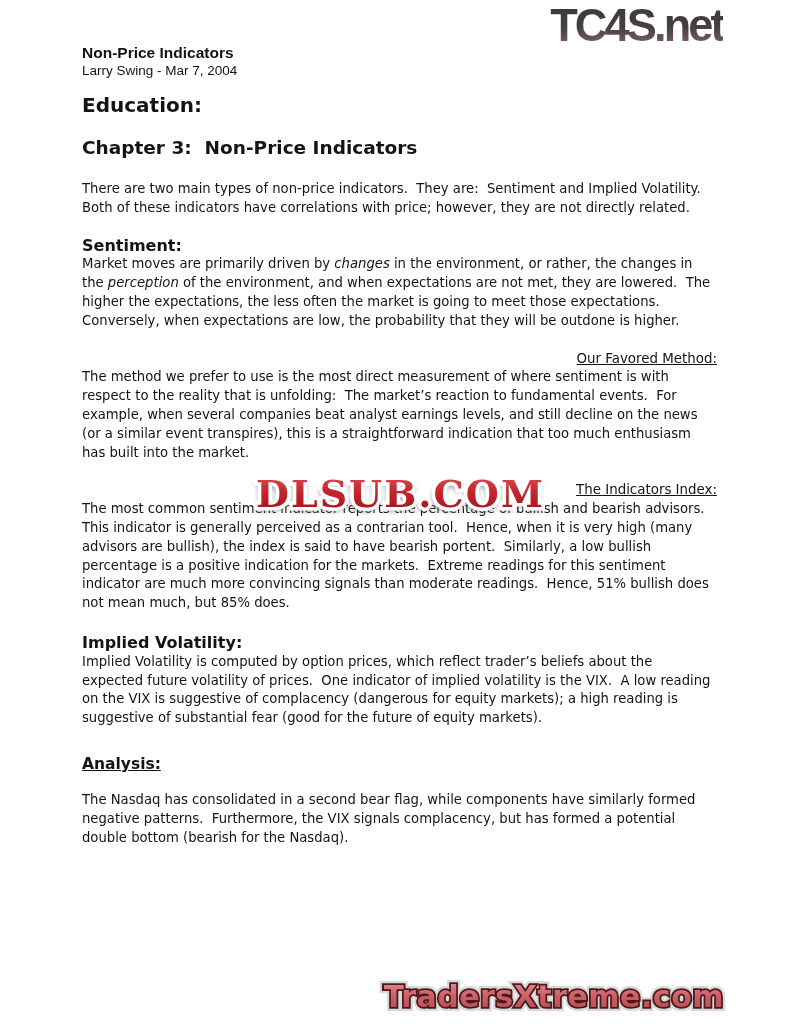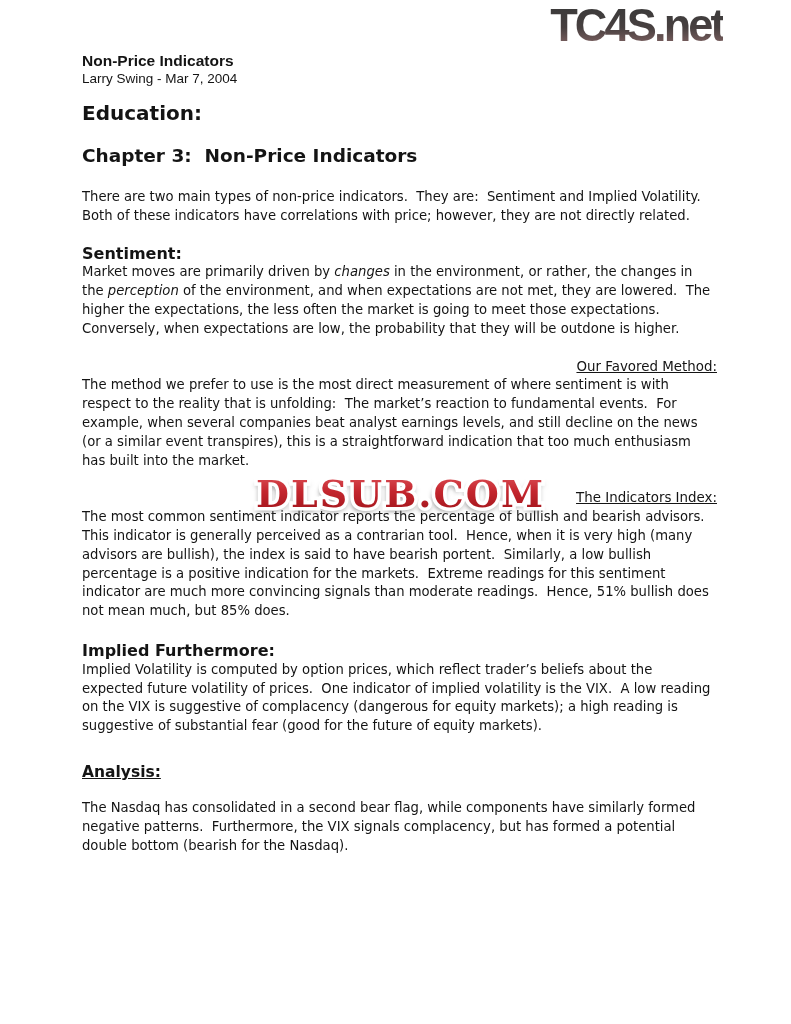--- a/index.html
+++ b/index.html
@@ -24,23 +24,22 @@
     -webkit-background-clip: text; background-clip: text;
     color: transparent;
     transform: scaleX(0.96);
     transform-origin: right top;
   }
 
   
   .content {
     position: absolute; top: 0; left: 0;
     width: 791px;
-    padding: 28px 74px 0 82px;
+    padding: 44px 74px 0 82px;
     box-sizing: border-box;
-    margin-top: 24px;
   }
   .doc-title {
     font-family: "Liberation Sans", sans-serif;
     font-weight: 700; font-size: 15.5px; line-height: 18px;
   }
   .doc-byline {
     font-family: "Liberation Sans", sans-serif;
     font-size: 13.5px; line-height: 17px;
   }
   .h-education {
@@ -141,27 +140,32 @@
 
     <div class="h-sub-bold">Sentiment:</div>
     <p class="body-para"><span>Market moves are primarily driven by </span><em>changes</em><span> in the environment, or rather, the changes in the </span><em>perception</em><span> of the environment, and when expectations are not met, they are lowered.  The higher the expectations, the less often the market is going to meet those expectations.  Conversely, when expectations are low, the probability that they will be outdone is higher.</span></p>
 
     <div class="h-sub-underline">Our Favored Method:</div>
     <p class="body-para">The method we prefer to use is the most direct measurement of where sentiment is with respect to the reality that is unfolding:  The market’s reaction to fundamental events.  For example, when several companies beat analyst earnings levels, and still decline on the news (or a similar event transpires), this is a straightforward indication that too much enthusiasm has built into the market.</p>
 
     <div class="h-sub-underline">The Indicators Index:</div>
     <p class="body-para">The most common sentiment indicator reports the percentage of bullish and bearish advisors.  This indicator is generally perceived as a contrarian tool.  Hence, when it is very high (many advisors are bullish), the index is said to have bearish portent.  Similarly, a low bullish percentage is a positive indication for the markets.  Extreme readings for this sentiment indicator are much more convincing signals than moderate readings.  Hence, 51% bullish does not mean much, but 85% does.</p>
 
-    <div class="h-sub-bold" style="margin-top:21px">Implied Furthermore:</div>
+    <div class="h-sub-bold" style="margin-top:21px">Implied Volatility:</div>
     <p class="body-para">Implied Volatility is computed by option prices, which reflect trader’s beliefs about the expected future volatility of prices.  One indicator of implied volatility is the VIX.  A low reading on the VIX is suggestive of complacency (dangerous for equity markets); a high reading is suggestive of substantial fear (good for the future of equity markets).</p>
 
     <div class="h-analysis">Analysis:</div>
     <p class="body-para analysis-para">The Nasdaq has consolidated in a second bear flag, while components have similarly formed negative patterns.  Furthermore, the VIX signals complacency, but has formed a potential double bottom (bearish for the Nasdaq).</p>
 
   </div>
 
   <div class="dlsub-logo">
     <span class="layer stroke">DLSUB.COM</span>
     <span class="fill">DLSUB.COM</span>
   </div>
 
+  <div class="tx-logo">
+    <span class="layer stroke-outer">TradersXtreme.com</span>
+    <span class="layer stroke-inner">TradersXtreme.com</span>
+    <span class="fill">TradersXtreme.com</span>
+  </div>
 
 </div>
 
 </body></html>

